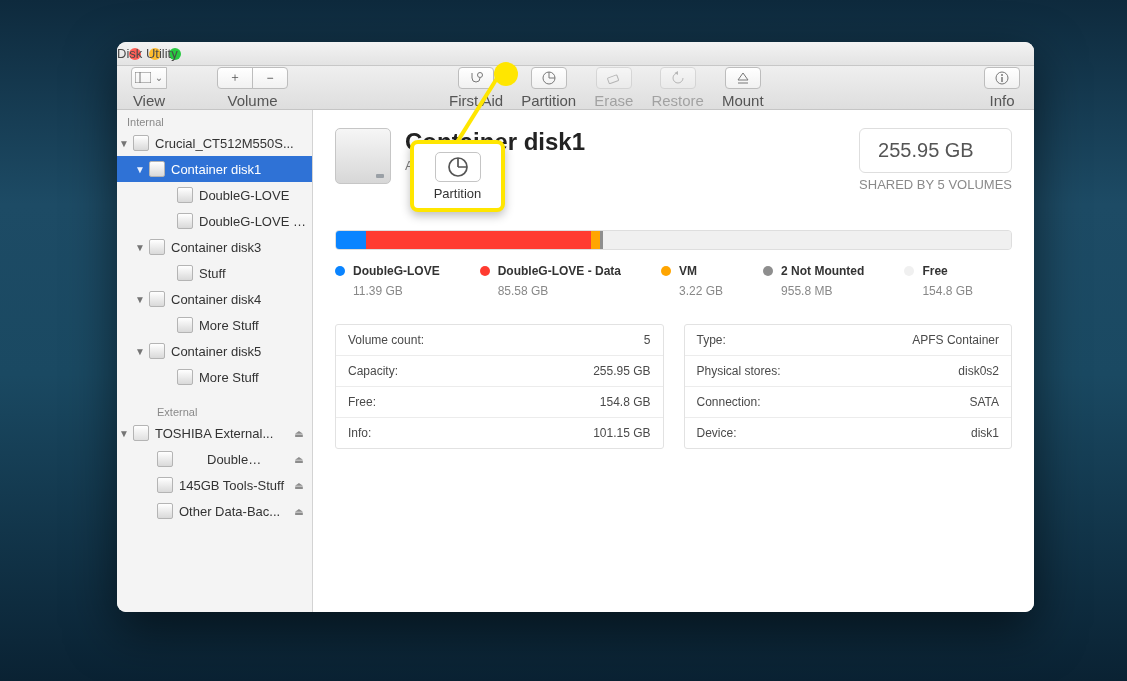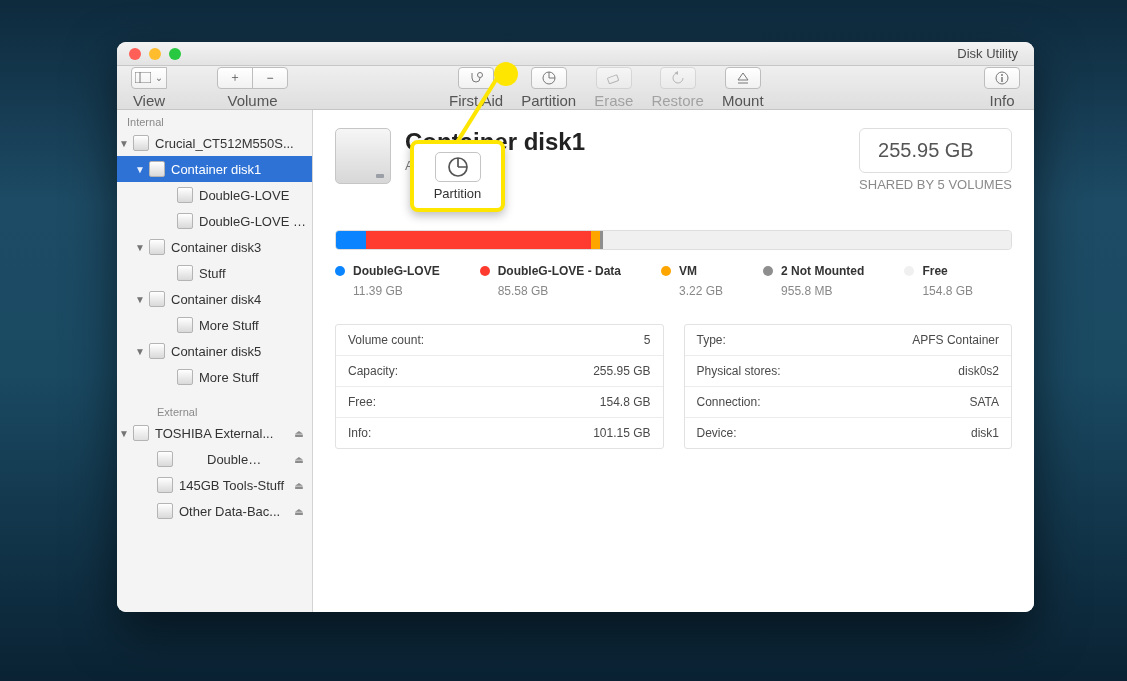--- a/index.html
+++ b/index.html
@@ -4,21 +4,21 @@
 <style>
 * { margin:0; padding:0; box-sizing:border-box; font-family: -apple-system, "Helvetica Neue", Arial, sans-serif; }
 body { width:1127px; height:681px; background: linear-gradient(180deg,#0e2a3d 0%, #1d4b65 30%, #1a4962 55%, #0a2233 100%); overflow:hidden; position:relative;}
 .window { position:absolute; left:117px; top:42px; width:917px; height:570px; background:#ececec; border-radius:9px; box-shadow:0 18px 50px rgba(0,0,0,.55); overflow:hidden; display:flex; flex-direction:column;}
 .titlebar { height:24px; display:flex; align-items:center; position:relative; background:linear-gradient(#f3f3f3,#e3e3e3); border-bottom:1px solid #c7c7c7;}
 .traffic { display:flex; gap:8px; margin-left:12px;}
 .dot{width:12px;height:12px;border-radius:50%;}
 .red{background:#ff5f57;}
 .yellow{background:#ffbd2e;}
 .green{background:#28c940;}
-.title{position:absolute;left:0;right:16px;text-align:right;font-size:13px;color:#4a4a4a;}
+.title{position:absolute;left:0;right:4px;text-align:left;font-size:13px;color:#4a4a4a;}
 .toolbar{height:44px;background:linear-gradient(#efefef,#dedede);border-bottom:1px solid #c5c5c5;display:flex;align-items:center;padding:0 14px;position:relative;}
 .tbgroup{display:flex;flex-direction:column;align-items:center;gap:1px;}
 .btnrow{display:flex;}
 .tbtn{height:22px;min-width:36px;background:linear-gradient(#ffffff,#f1f1f1);border:1px solid #bdbdbd;border-radius:4px;display:flex;align-items:center;justify-content:center;font-size:12px;color:#555;}
 .tbtn + .tbtn{margin-left:-1px;border-top-left-radius:0;border-bottom-left-radius:0;}
 .btnrow .tbtn:first-child{border-top-right-radius:0;border-bottom-right-radius:0;}
 .tcaption{font-size:15px;color:#555;margin-top:2px;}
 .toolsmid{display:flex;gap:18px;position:absolute;left:332px;}
 .toolsright{margin-left:auto;}
 .content{flex:1;display:flex;}

